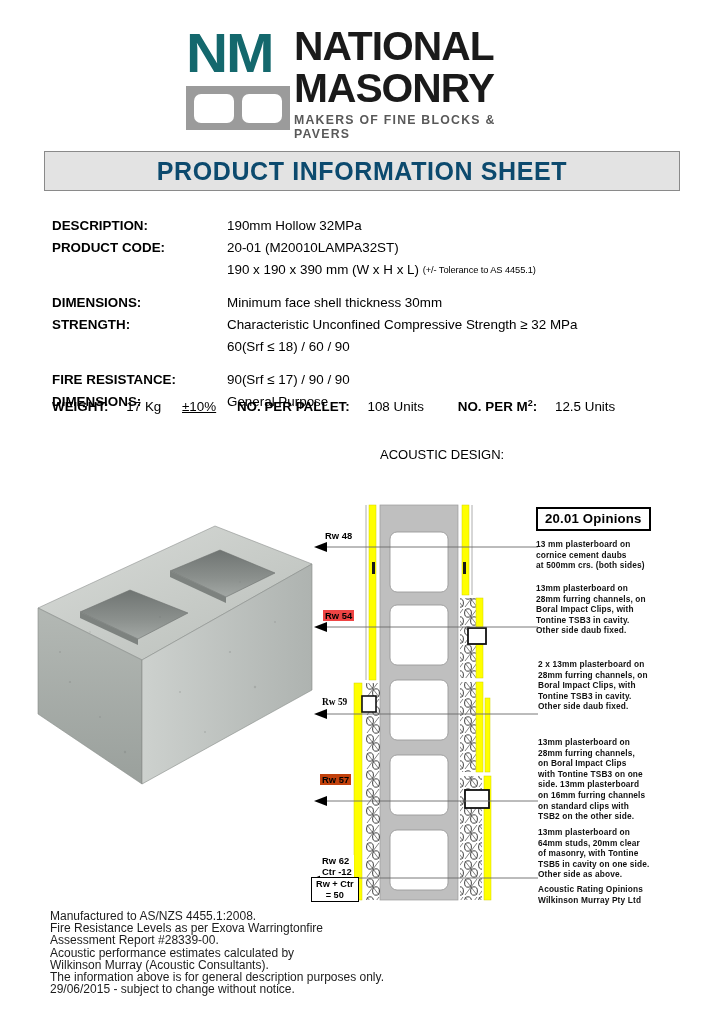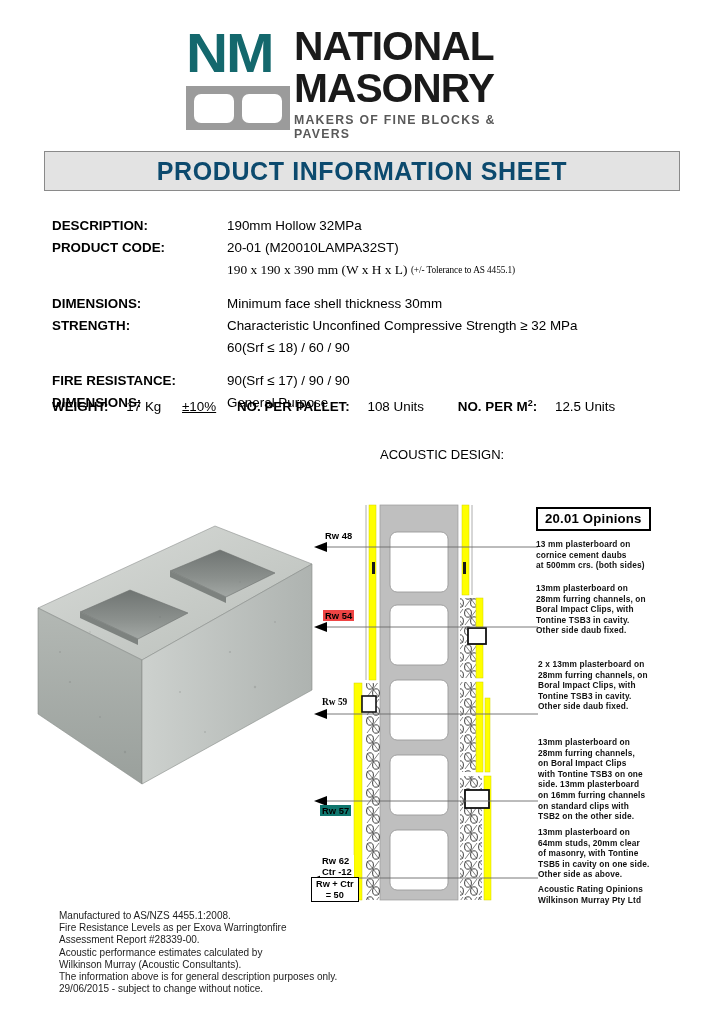--- a/index.html
+++ b/index.html
@@ -195,28 +195,28 @@
   .op-n1 { position: absolute; left: 0; top: 32px; width: 168px; }
   .op-n2 { position: absolute; left: 0; top: 76px; width: 168px; }
   .op-n3 { position: absolute; left: 2px; top: 152px; width: 168px; }
   .op-n4 { position: absolute; left: 2px; top: 230px; width: 168px; }
   .op-n5 { position: absolute; left: 2px; top: 320px; width: 168px; }
   .op-credit { position: absolute; left: 2px; top: 377px; width: 172px; }
 
   
   .footer {
     position: absolute;
-    left: 59px;
+    left: 50px;
     top: 910px;
-    font-size: 10px;
+    font-size: 12px;
     line-height: 12.2px;
     color: #1c1c1c;
   }
 
-  .nowrap { white-space: nowrap; font-family: Liberation Serif, serif; }
+  .nowrap { white-space: nowrap; }
 </style>
 </head>
 <body>
 
 <div class="logo-wrap">
   <div class="logo-mark">
     <div class="logo-nm">NM</div>
     <div class="logo-block">
       <div class="logo-cell"></div>
       <div class="logo-cell"></div>
@@ -398,21 +398,21 @@
 
 <div style="position:absolute;left:323px;top:530px;font-size:9.4px;font-weight:bold;background:#fff;padding:0 2px;">
   <span>Rw 48</span>
 </div>
 <div style="position:absolute;left:323px;top:610px;font-size:9.4px;font-weight:bold;background:#ef4444;padding:0 2px;">
   <span>Rw 54</span>
 </div>
 <div style="position:absolute;left:320px;top:697px;font-size:9.4px;font-weight:bold;background:#fff;padding:0 2px;font-family:Liberation Serif, serif;">
   <span>Rw 59</span>
 </div>
-<div style="position:absolute;left:320px;top:805px;font-size:9.4px;font-weight:bold;background:#0f766e;padding:0 2px;">
+<div style="position:absolute;left:320px;top:774px;font-size:9.4px;font-weight:bold;background:#c2410c;padding:0 2px;">
   <span>Rw 57</span>
 </div>
 <div style="position:absolute;left:320px;top:855px;font-size:9.4px;font-weight:bold;background:#fff;padding:0 2px;line-height:11px;">
   <div>Rw 62</div>
   <div>Ctr -12</div>
 </div>
 <div style="position:absolute;left:311px;top:877px;border:1px solid #000;background:#fff;padding:1px 4px;font-size:9.2px;font-weight:bold;line-height:10.5px;text-align:center;">
   <div>Rw + Ctr</div>
   <div>= 50</div>
 </div>

